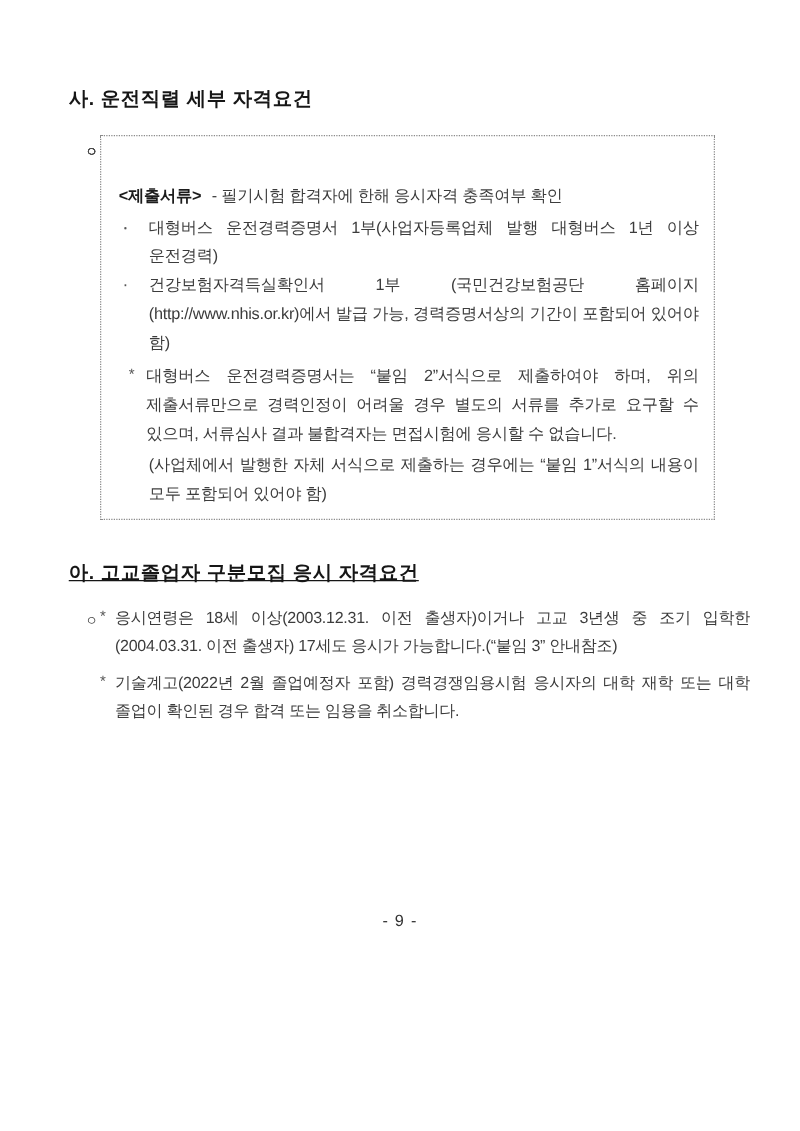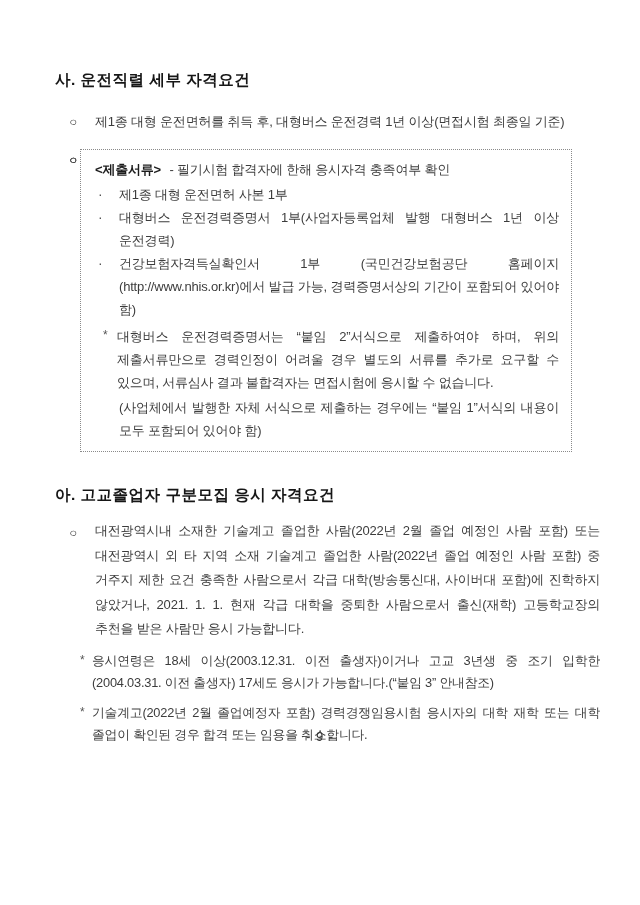--- a/index.html
+++ b/index.html
@@ -14,21 +14,21 @@
     overflow:hidden;
   }
   .heading{
     font-size:15.5px;
     font-weight:bold;
     color:#161616;
     letter-spacing:0.5px;
     line-height:20px;
     margin:0 0 18px 0;
   }
-  .heading.second{margin-top:33px;margin-bottom:14px;}
+  .heading.second{margin-top:33px;margin-bottom:14px;text-decoration:underline;}
   .bullet{
     position:relative;
     padding-left:40px;
     margin-bottom:6px;
     font-size:13px;
     line-height:27px;
     text-align:justify;
     word-break:keep-all;
     letter-spacing:-0.2px;
   }
@@ -40,21 +40,21 @@
   }
   .box{
     box-sizing:border-box;
     margin:14px 0 16px 25px;
     width:492px;
     border:1px dotted #8a8a8a;
     padding:8px 12px 9px 12px;
     font-size:13px;
     letter-spacing:-0.2px;
   }
-  .box-title{line-height:23px;margin-bottom:2px;padding-left:2px;text-align:justify;word-break:keep-all;}
+  .box-title{line-height:23px;margin-bottom:2px;padding-left:2px;text-align:justify;word-break:keep-all;margin-top:28px;}
   .box-title .bold{font-weight:bold;color:#1c1c1c;}
   .box-title .rest{margin-left:5px;}
   .box-item{
     position:relative;padding-left:26px;line-height:23px;
     text-align:justify;word-break:keep-all;
   }
   .box-item .bm{position:absolute;left:5px;top:0;font-size:14px;color:#555;}
   .box-note{
     position:relative;padding-left:24px;margin-top:4px;line-height:23px;
     text-align:justify;word-break:keep-all;
@@ -83,21 +83,20 @@
 </style>
 </head>
 <body>
 
 <div class="page">
 
   <h2 class="heading">사. 운전직렬 세부 자격요건</h2>
 
   <div class="bullet first">
     <span class="bm">ㅇ</span>
-    <span>제1종 대형 운전면허를 취득 후, 대형버스 운전경력 1년 이상(면접시험 최종일 기준)</span>
   </div>
 
   <div class="bullet">
     <span class="bm">ㅇ</span>
   </div>
 
   <div class="bullet">
     <span class="bm">ㅇ</span>
   </div>
 
@@ -105,42 +104,40 @@
     <span class="bm">ㅇ</span>
   </div>
 
   <div class="box">
     <div class="box-title">
       <span class="bold">&lt;제출서류&gt;</span>
       <span class="rest">- 필기시험 합격자에 한해 응시자격 충족여부 확인</span>
     </div>
     <div class="box-item">
       <span class="bm">·</span>
-      <span>제1종 대형 운전면허 사본 1부</span>
     </div>
     <div class="box-item">
       <span class="bm">·</span>
       <span>대형버스 운전경력증명서 1부(사업자등록업체 발행 대형버스 1년 이상 운전경력)</span>
     </div>
     <div class="box-item">
       <span class="bm">·</span>
       <span>건강보험자격득실확인서 1부 (국민건강보험공단 홈페이지 (http://www.nhis.or.kr)에서 발급 가능, 경력증명서상의 기간이 포함되어 있어야 함)</span>
     </div>
     <div class="box-note">
       <span class="bm">*</span>
       <span>대형버스 운전경력증명서는 “붙임 2”서식으로 제출하여야 하며, 위의 제출서류만으로 경력인정이 어려울 경우 별도의 서류를 추가로 요구할 수 있으며, 서류심사 결과 불합격자는 면접시험에 응시할 수 없습니다.</span>
     </div>
     <div class="box-paren">(사업체에서 발행한 자체 서식으로 제출하는 경우에는 “붙임 1”서식의 내용이 모두 포함되어 있어야 함)</div>
   </div>
 
   <h2 class="heading second">아. 고교졸업자 구분모집 응시 자격요건</h2>
 
   <div class="bullet tight">
     <span class="bm">ㅇ</span>
-    <span>대전광역시내 소재한 기술계고 졸업한 사람(2022년 2월 졸업 예정인 사람 포함) 또는 대전광역시 외 타 지역 소재 기술계고 졸업한 사람(2022년 졸업 예정인 사람 포함) 중 거주지 제한 요건 충족한 사람으로서 각급 대학(방송통신대, 사이버대 포함)에 진학하지 않았거나, 2021. 1. 1. 현재 각급 대학을 중퇴한 사람으로서 출신(재학) 고등학교장의 추천을 받은 사람만 응시 가능합니다.</span>
   </div>
 
   <div class="subnote">
     <span class="bm">*</span>
     <span>응시연령은 18세 이상(2003.12.31. 이전 출생자)이거나 고교 3년생 중 조기 입학한 (2004.03.31. 이전 출생자) 17세도 응시가 가능합니다.(“붙임 3” 안내참조)</span>
   </div>
 
   <div class="subnote">
     <span class="bm">*</span>
     <span>기술계고(2022년 2월 졸업예정자 포함) 경력경쟁임용시험 응시자의 대학 재학 또는 대학 졸업이 확인된 경우 합격 또는 임용을 취소합니다.</span>

